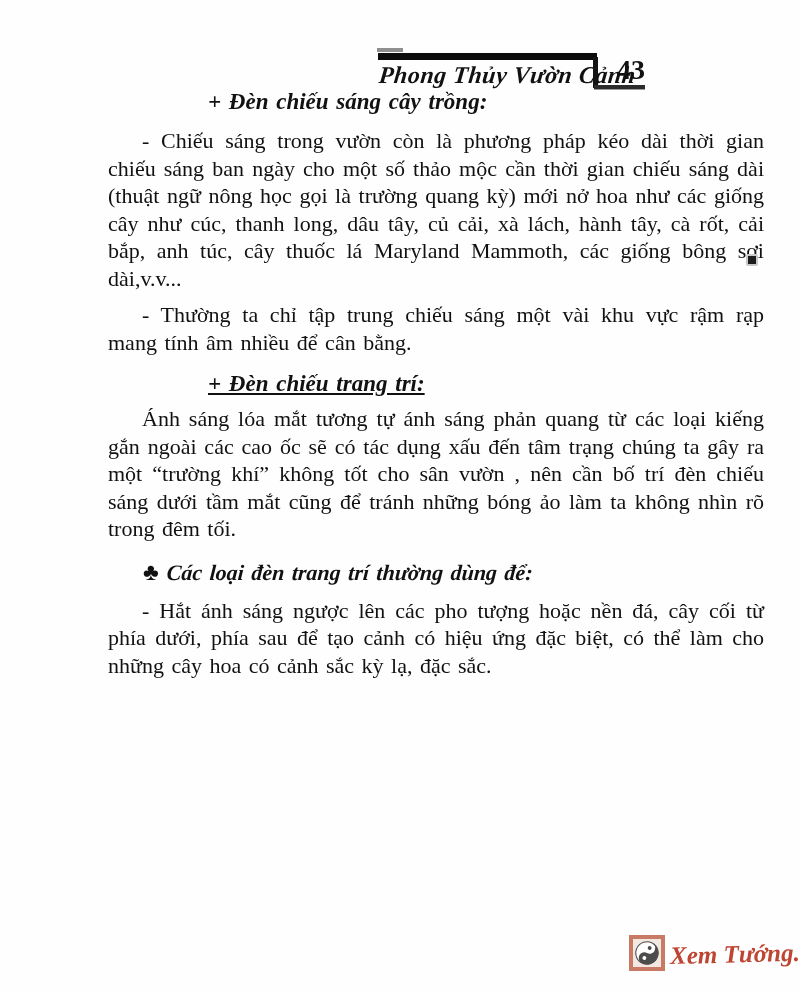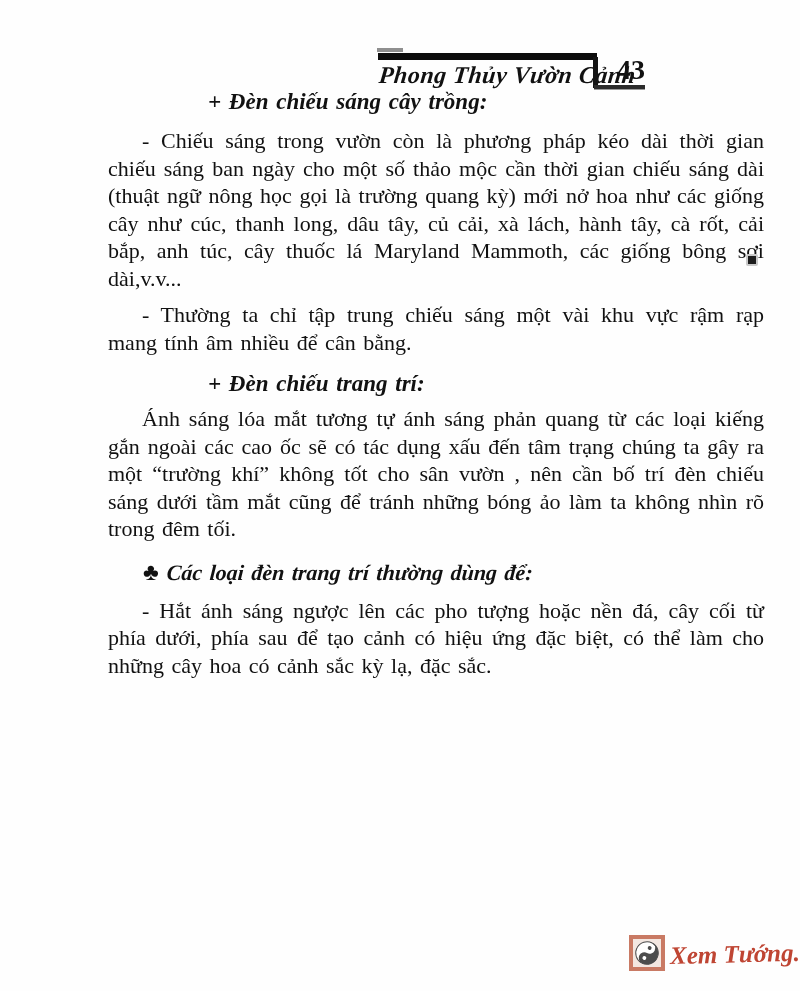--- a/index.html
+++ b/index.html
@@ -28,21 +28,21 @@
   .pagenum-underline{position:absolute;left:594px;top:85px;width:51px;height:4px;background:#2b2b2b;border-bottom:1px solid #9a9a9a;}
   
   .body-col{
     position:absolute;left:85px;top:88px;width:656px;
     font-size:22px;line-height:27.5px;text-align:justify;word-spacing:2px;margin-left:23px;
   }
   .h-main{
     margin:0 0 11px 100px;
     font-size:23px;font-weight:bold;font-style:italic;line-height:28px;text-align:left;
   }
-  .h-main.second{margin-top:14px;margin-bottom:7px;}
+  .h-main.second{margin-top:14px;margin-bottom:7px;text-decoration:underline;}
   .h-script{
     margin:15px 0 10px 35px;
     font-size:22px;font-weight:bold;font-style:italic;line-height:28px;text-align:left;
     transform:skewX(-4deg);transform-origin:left center;
   }
   .h-script .bullet{font-style:normal;display:inline-block;transform:skewX(4deg);margin-right:8px;font-size:24px;}
   .body-col p{margin:0 0 9px 0;text-indent:34px;}
   
   .speck{position:absolute;left:746px;top:254px;width:8px;height:8px;background:#1d1d1d;border:2px solid #c9c9c9;border-radius:2px;}
   

